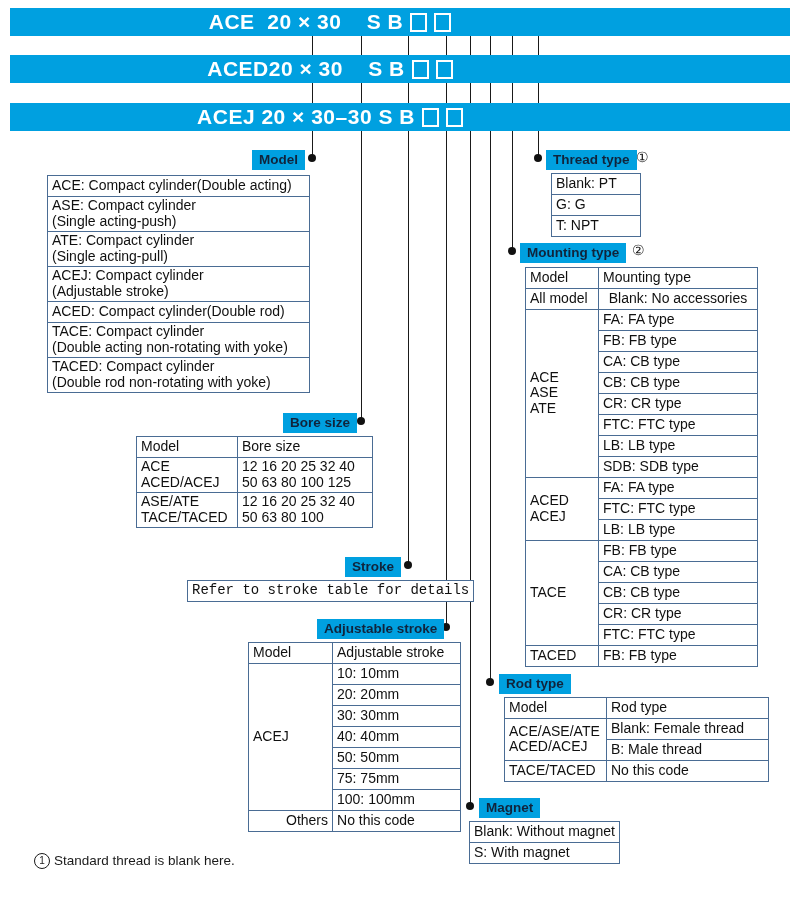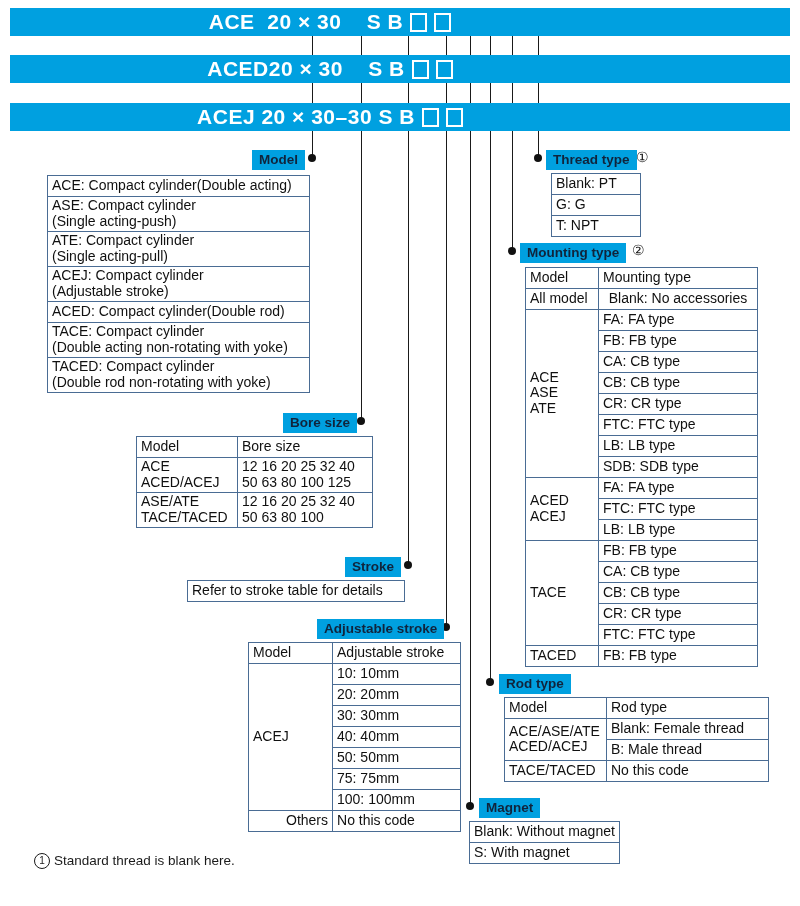--- a/index.html
+++ b/index.html
@@ -318,21 +318,21 @@
     </tr>
     <tr>
       <td class="two" style="height:31px;"><span>ASE/ATE<br>TACE/TACED</span></td>
       <td class="two" style="height:31px;"><span>12 16 20 25 32 40<br>50 63 80 100</span></td>
     </tr>
   </tbody>
     </table>
 
   <div class="blabel" style="left:345px; top:557px;">Stroke</div>
 
-  <table class="tbl" style="left:187px; top:580px; width:218px;">
+  <table class="tbl" style="left:187px; top:580px; width:218px;font-family:Liberation Mono, monospace;">
     <tbody>
         <tr>
       <td style="height:17px;">Refer to stroke table for details</td>
     </tr>
   </tbody>
     </table>
 
   <div class="blabel" style="left:317px; top:619px;">Adjustable stroke</div>
 
   <table class="tbl" style="left:248px; top:642px;">

